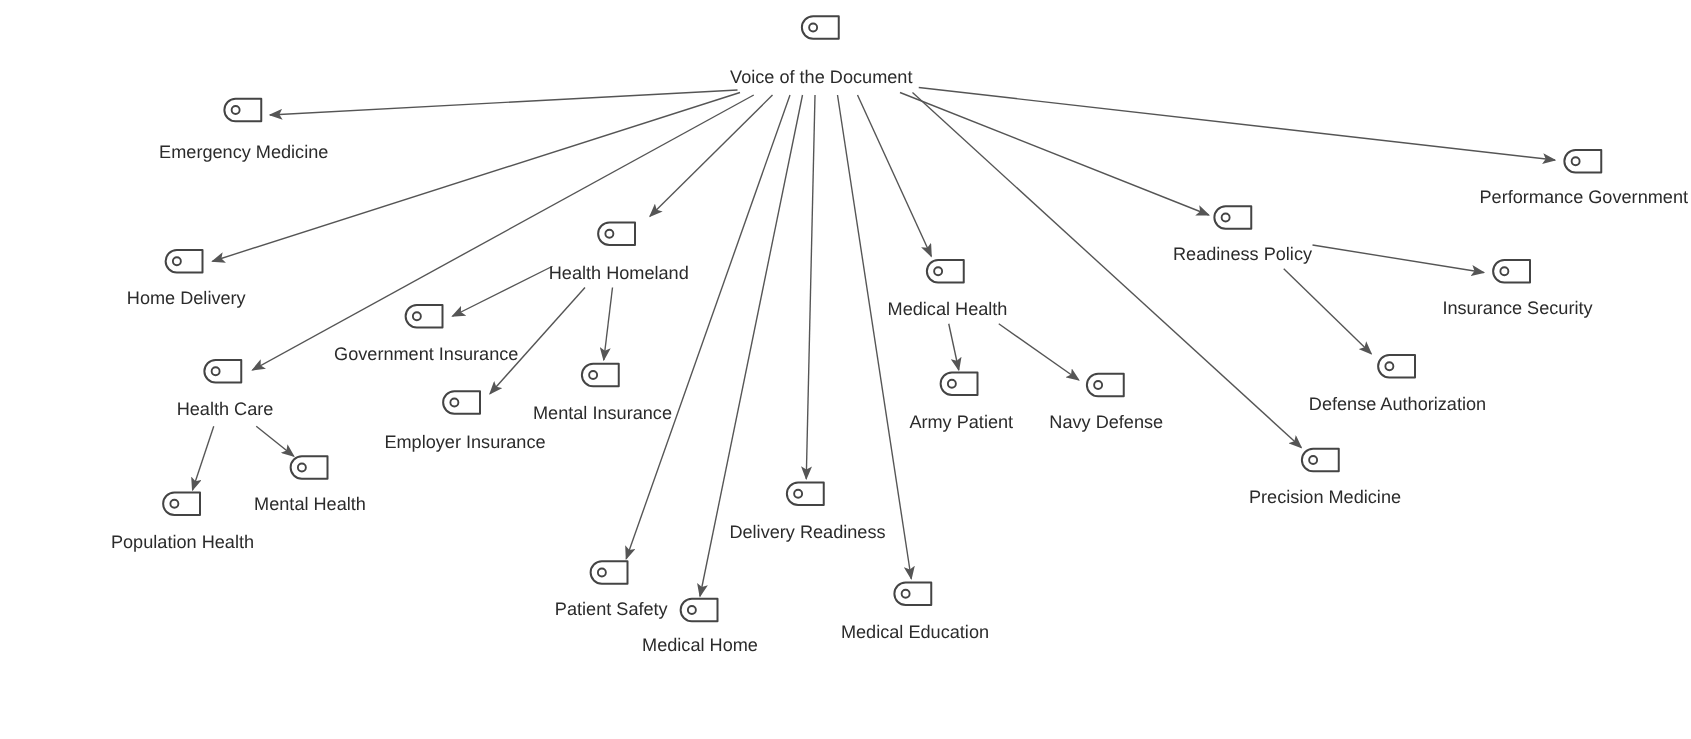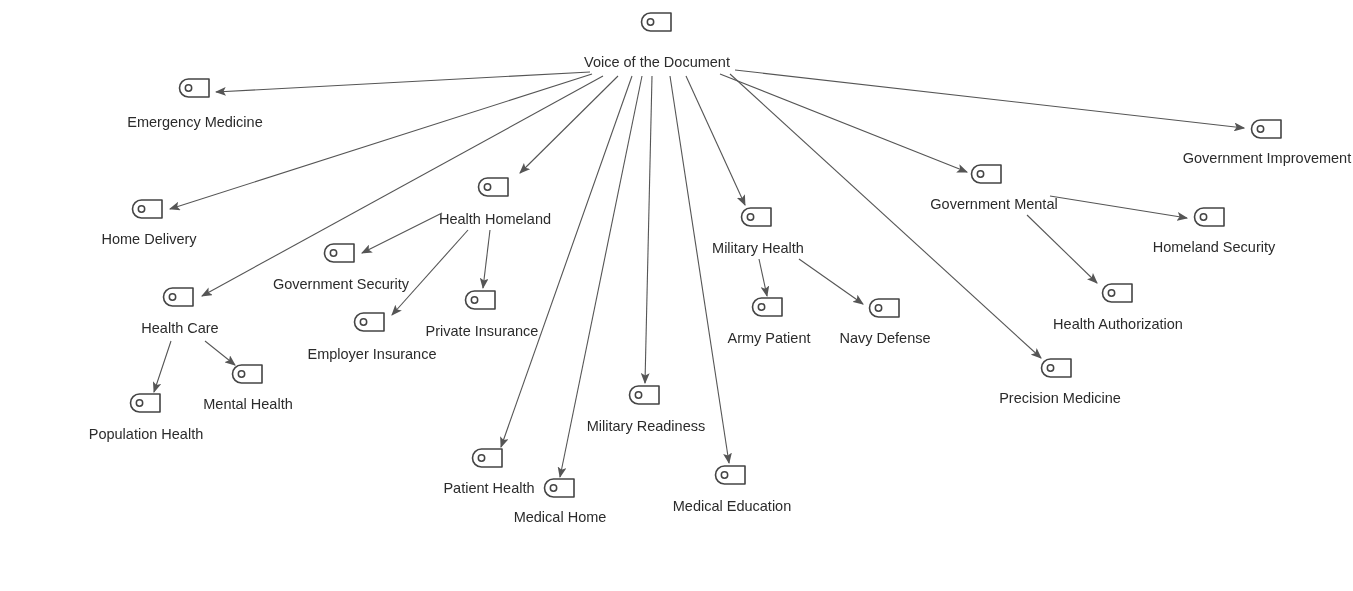--- a/index.html
+++ b/index.html
@@ -124,114 +124,114 @@
           <circle cx="10.5" cy="11" r="3.2" fill="#ffffff" stroke="#444444" stroke-width="1.5"></circle>
         </svg>
       </div>
       <div style="position: absolute; left: 475px; top: 211px; transform: translateX(-50%); white-space: nowrap; font-family: &quot;Liberation Sans&quot;, sans-serif; font-size: 14.5px; line-height: 17px; color: rgb(43, 43, 43);">Health Homeland</div>
       <div class="node" style="left: 320px; top: 253px;">
         <svg class="node-icon" width="34" height="22" viewBox="0 0 34 22" style="top: -11px;">
           <path d="M10.5,2 L31,2 L31,20 L10.5,20 A9,9 0 0 1 10.5,2 Z" fill="#ffffff" stroke="#444444" stroke-width="1.6" stroke-linejoin="round"></path>
           <circle cx="10.5" cy="11" r="3.2" fill="#ffffff" stroke="#444444" stroke-width="1.5"></circle>
         </svg>
       </div>
-      <div style="position: absolute; left: 321px; top: 276px; transform: translateX(-50%); white-space: nowrap; font-family: &quot;Liberation Sans&quot;, sans-serif; font-size: 14.5px; line-height: 17px; color: rgb(43, 43, 43);">Government Security</div>
+      <div style="position: absolute; left: 321px; top: 276px; transform: translateX(-50%); white-space: nowrap; font-family: &quot;Liberation Sans&quot;, sans-serif; font-size: 14.5px; line-height: 17px; color: rgb(43, 43, 43);">Government Insurance</div>
       <div class="node" style="left: 350px; top: 322px;">
         <svg class="node-icon" width="34" height="22" viewBox="0 0 34 22" style="top: -11px;">
           <path d="M10.5,2 L31,2 L31,20 L10.5,20 A9,9 0 0 1 10.5,2 Z" fill="#ffffff" stroke="#444444" stroke-width="1.6" stroke-linejoin="round"></path>
           <circle cx="10.5" cy="11" r="3.2" fill="#ffffff" stroke="#444444" stroke-width="1.5"></circle>
         </svg>
       </div>
       <div style="position: absolute; left: 352px; top: 346px; transform: translateX(-50%); white-space: nowrap; font-family: &quot;Liberation Sans&quot;, sans-serif; font-size: 14.5px; line-height: 17px; color: rgb(43, 43, 43);">Employer Insurance</div>
       <div class="node" style="left: 461px; top: 300px;">
         <svg class="node-icon" width="34" height="22" viewBox="0 0 34 22" style="top: -11px;">
           <path d="M10.5,2 L31,2 L31,20 L10.5,20 A9,9 0 0 1 10.5,2 Z" fill="#ffffff" stroke="#444444" stroke-width="1.6" stroke-linejoin="round"></path>
           <circle cx="10.5" cy="11" r="3.2" fill="#ffffff" stroke="#444444" stroke-width="1.5"></circle>
         </svg>
       </div>
-      <div style="position: absolute; left: 462px; top: 323px; transform: translateX(-50%); white-space: nowrap; font-family: &quot;Liberation Sans&quot;, sans-serif; font-size: 14.5px; line-height: 17px; color: rgb(43, 43, 43);">Private Insurance</div>
+      <div style="position: absolute; left: 462px; top: 323px; transform: translateX(-50%); white-space: nowrap; font-family: &quot;Liberation Sans&quot;, sans-serif; font-size: 14.5px; line-height: 17px; color: rgb(43, 43, 43);">Mental Insurance</div>
       <div class="node" style="left: 468px; top: 458px;">
         <svg class="node-icon" width="34" height="22" viewBox="0 0 34 22" style="top: -11px;">
           <path d="M10.5,2 L31,2 L31,20 L10.5,20 A9,9 0 0 1 10.5,2 Z" fill="#ffffff" stroke="#444444" stroke-width="1.6" stroke-linejoin="round"></path>
           <circle cx="10.5" cy="11" r="3.2" fill="#ffffff" stroke="#444444" stroke-width="1.5"></circle>
         </svg>
       </div>
-      <div style="position: absolute; left: 469px; top: 480px; transform: translateX(-50%); white-space: nowrap; font-family: &quot;Liberation Sans&quot;, sans-serif; font-size: 14.5px; line-height: 17px; color: rgb(43, 43, 43);">Patient Health</div>
+      <div style="position: absolute; left: 469px; top: 480px; transform: translateX(-50%); white-space: nowrap; font-family: &quot;Liberation Sans&quot;, sans-serif; font-size: 14.5px; line-height: 17px; color: rgb(43, 43, 43);">Patient Safety</div>
       <div class="node" style="left: 540px; top: 488px;">
         <svg class="node-icon" width="34" height="22" viewBox="0 0 34 22" style="top: -11px;">
           <path d="M10.5,2 L31,2 L31,20 L10.5,20 A9,9 0 0 1 10.5,2 Z" fill="#ffffff" stroke="#444444" stroke-width="1.6" stroke-linejoin="round"></path>
           <circle cx="10.5" cy="11" r="3.2" fill="#ffffff" stroke="#444444" stroke-width="1.5"></circle>
         </svg>
       </div>
       <div style="position: absolute; left: 540px; top: 509px; transform: translateX(-50%); white-space: nowrap; font-family: &quot;Liberation Sans&quot;, sans-serif; font-size: 14.5px; line-height: 17px; color: rgb(43, 43, 43);">Medical Home</div>
       <div class="node" style="left: 625px; top: 395px;">
         <svg class="node-icon" width="34" height="22" viewBox="0 0 34 22" style="top: -11px;">
           <path d="M10.5,2 L31,2 L31,20 L10.5,20 A9,9 0 0 1 10.5,2 Z" fill="#ffffff" stroke="#444444" stroke-width="1.6" stroke-linejoin="round"></path>
           <circle cx="10.5" cy="11" r="3.2" fill="#ffffff" stroke="#444444" stroke-width="1.5"></circle>
         </svg>
       </div>
-      <div style="position: absolute; left: 626px; top: 418px; transform: translateX(-50%); white-space: nowrap; font-family: &quot;Liberation Sans&quot;, sans-serif; font-size: 14.5px; line-height: 17px; color: rgb(43, 43, 43);">Military Readiness</div>
+      <div style="position: absolute; left: 626px; top: 418px; transform: translateX(-50%); white-space: nowrap; font-family: &quot;Liberation Sans&quot;, sans-serif; font-size: 14.5px; line-height: 17px; color: rgb(43, 43, 43);">Delivery Readiness</div>
       <div class="node" style="left: 711px; top: 475px;">
         <svg class="node-icon" width="34" height="22" viewBox="0 0 34 22" style="top: -11px;">
           <path d="M10.5,2 L31,2 L31,20 L10.5,20 A9,9 0 0 1 10.5,2 Z" fill="#ffffff" stroke="#444444" stroke-width="1.6" stroke-linejoin="round"></path>
           <circle cx="10.5" cy="11" r="3.2" fill="#ffffff" stroke="#444444" stroke-width="1.5"></circle>
         </svg>
       </div>
       <div style="position: absolute; left: 712px; top: 498px; transform: translateX(-50%); white-space: nowrap; font-family: &quot;Liberation Sans&quot;, sans-serif; font-size: 14.5px; line-height: 17px; color: rgb(43, 43, 43);">Medical Education</div>
       <div class="node" style="left: 737px; top: 217px;">
         <svg class="node-icon" width="34" height="22" viewBox="0 0 34 22" style="top: -11px;">
           <path d="M10.5,2 L31,2 L31,20 L10.5,20 A9,9 0 0 1 10.5,2 Z" fill="#ffffff" stroke="#444444" stroke-width="1.6" stroke-linejoin="round"></path>
           <circle cx="10.5" cy="11" r="3.2" fill="#ffffff" stroke="#444444" stroke-width="1.5"></circle>
         </svg>
       </div>
-      <div style="position: absolute; left: 738px; top: 240px; transform: translateX(-50%); white-space: nowrap; font-family: &quot;Liberation Sans&quot;, sans-serif; font-size: 14.5px; line-height: 17px; color: rgb(43, 43, 43);">Military Health</div>
+      <div style="position: absolute; left: 738px; top: 240px; transform: translateX(-50%); white-space: nowrap; font-family: &quot;Liberation Sans&quot;, sans-serif; font-size: 14.5px; line-height: 17px; color: rgb(43, 43, 43);">Medical Health</div>
       <div class="node" style="left: 748px; top: 307px;">
         <svg class="node-icon" width="34" height="22" viewBox="0 0 34 22" style="top: -11px;">
           <path d="M10.5,2 L31,2 L31,20 L10.5,20 A9,9 0 0 1 10.5,2 Z" fill="#ffffff" stroke="#444444" stroke-width="1.6" stroke-linejoin="round"></path>
           <circle cx="10.5" cy="11" r="3.2" fill="#ffffff" stroke="#444444" stroke-width="1.5"></circle>
         </svg>
       </div>
       <div style="position: absolute; left: 749px; top: 330px; transform: translateX(-50%); white-space: nowrap; font-family: &quot;Liberation Sans&quot;, sans-serif; font-size: 14.5px; line-height: 17px; color: rgb(43, 43, 43);">Army Patient</div>
       <div class="node" style="left: 865px; top: 308px;">
         <svg class="node-icon" width="34" height="22" viewBox="0 0 34 22" style="top: -11px;">
           <path d="M10.5,2 L31,2 L31,20 L10.5,20 A9,9 0 0 1 10.5,2 Z" fill="#ffffff" stroke="#444444" stroke-width="1.6" stroke-linejoin="round"></path>
           <circle cx="10.5" cy="11" r="3.2" fill="#ffffff" stroke="#444444" stroke-width="1.5"></circle>
         </svg>
       </div>
       <div style="position: absolute; left: 865px; top: 330px; transform: translateX(-50%); white-space: nowrap; font-family: &quot;Liberation Sans&quot;, sans-serif; font-size: 14.5px; line-height: 17px; color: rgb(43, 43, 43);">Navy Defense</div>
       <div class="node" style="left: 967px; top: 174px;">
         <svg class="node-icon" width="34" height="22" viewBox="0 0 34 22" style="top: -11px;">
           <path d="M10.5,2 L31,2 L31,20 L10.5,20 A9,9 0 0 1 10.5,2 Z" fill="#ffffff" stroke="#444444" stroke-width="1.6" stroke-linejoin="round"></path>
           <circle cx="10.5" cy="11" r="3.2" fill="#ffffff" stroke="#444444" stroke-width="1.5"></circle>
         </svg>
       </div>
-      <div style="position: absolute; left: 974px; top: 196px; transform: translateX(-50%); white-space: nowrap; font-family: &quot;Liberation Sans&quot;, sans-serif; font-size: 14.5px; line-height: 17px; color: rgb(43, 43, 43);">Government Mental</div>
+      <div style="position: absolute; left: 974px; top: 196px; transform: translateX(-50%); white-space: nowrap; font-family: &quot;Liberation Sans&quot;, sans-serif; font-size: 14.5px; line-height: 17px; color: rgb(43, 43, 43);">Readiness Policy</div>
       <div class="node" style="left: 1190px; top: 217px;">
         <svg class="node-icon" width="34" height="22" viewBox="0 0 34 22" style="top: -11px;">
           <path d="M10.5,2 L31,2 L31,20 L10.5,20 A9,9 0 0 1 10.5,2 Z" fill="#ffffff" stroke="#444444" stroke-width="1.6" stroke-linejoin="round"></path>
           <circle cx="10.5" cy="11" r="3.2" fill="#ffffff" stroke="#444444" stroke-width="1.5"></circle>
         </svg>
       </div>
-      <div style="position: absolute; left: 1194px; top: 239px; transform: translateX(-50%); white-space: nowrap; font-family: &quot;Liberation Sans&quot;, sans-serif; font-size: 14.5px; line-height: 17px; color: rgb(43, 43, 43);">Homeland Security</div>
+      <div style="position: absolute; left: 1194px; top: 239px; transform: translateX(-50%); white-space: nowrap; font-family: &quot;Liberation Sans&quot;, sans-serif; font-size: 14.5px; line-height: 17px; color: rgb(43, 43, 43);">Insurance Security</div>
       <div class="node" style="left: 1098px; top: 293px;">
         <svg class="node-icon" width="34" height="22" viewBox="0 0 34 22" style="top: -11px;">
           <path d="M10.5,2 L31,2 L31,20 L10.5,20 A9,9 0 0 1 10.5,2 Z" fill="#ffffff" stroke="#444444" stroke-width="1.6" stroke-linejoin="round"></path>
           <circle cx="10.5" cy="11" r="3.2" fill="#ffffff" stroke="#444444" stroke-width="1.5"></circle>
         </svg>
       </div>
-      <div style="position: absolute; left: 1098px; top: 316px; transform: translateX(-50%); white-space: nowrap; font-family: &quot;Liberation Sans&quot;, sans-serif; font-size: 14.5px; line-height: 17px; color: rgb(43, 43, 43);">Health Authorization</div>
+      <div style="position: absolute; left: 1098px; top: 316px; transform: translateX(-50%); white-space: nowrap; font-family: &quot;Liberation Sans&quot;, sans-serif; font-size: 14.5px; line-height: 17px; color: rgb(43, 43, 43);">Defense Authorization</div>
       <div class="node" style="left: 1037px; top: 368px;">
         <svg class="node-icon" width="34" height="22" viewBox="0 0 34 22" style="top: -11px;">
           <path d="M10.5,2 L31,2 L31,20 L10.5,20 A9,9 0 0 1 10.5,2 Z" fill="#ffffff" stroke="#444444" stroke-width="1.6" stroke-linejoin="round"></path>
           <circle cx="10.5" cy="11" r="3.2" fill="#ffffff" stroke="#444444" stroke-width="1.5"></circle>
         </svg>
       </div>
       <div style="position: absolute; left: 1040px; top: 390px; transform: translateX(-50%); white-space: nowrap; font-family: &quot;Liberation Sans&quot;, sans-serif; font-size: 14.5px; line-height: 17px; color: rgb(43, 43, 43);">Precision Medicine</div>
       <div class="node" style="left: 1247px; top: 129px;">
         <svg class="node-icon" width="34" height="22" viewBox="0 0 34 22" style="top: -11px;">
           <path d="M10.5,2 L31,2 L31,20 L10.5,20 A9,9 0 0 1 10.5,2 Z" fill="#ffffff" stroke="#444444" stroke-width="1.6" stroke-linejoin="round"></path>
           <circle cx="10.5" cy="11" r="3.2" fill="#ffffff" stroke="#444444" stroke-width="1.5"></circle>
         </svg>
       </div>
-      <div style="position: absolute; left: 1247px; top: 150px; transform: translateX(-50%); white-space: nowrap; font-family: &quot;Liberation Sans&quot;, sans-serif; font-size: 14.5px; line-height: 17px; color: rgb(43, 43, 43);">Government Improvement</div>
+      <div style="position: absolute; left: 1247px; top: 150px; transform: translateX(-50%); white-space: nowrap; font-family: &quot;Liberation Sans&quot;, sans-serif; font-size: 14.5px; line-height: 17px; color: rgb(43, 43, 43);">Performance Government</div>
     </div>
 
 </div>
 
 </body></html>

